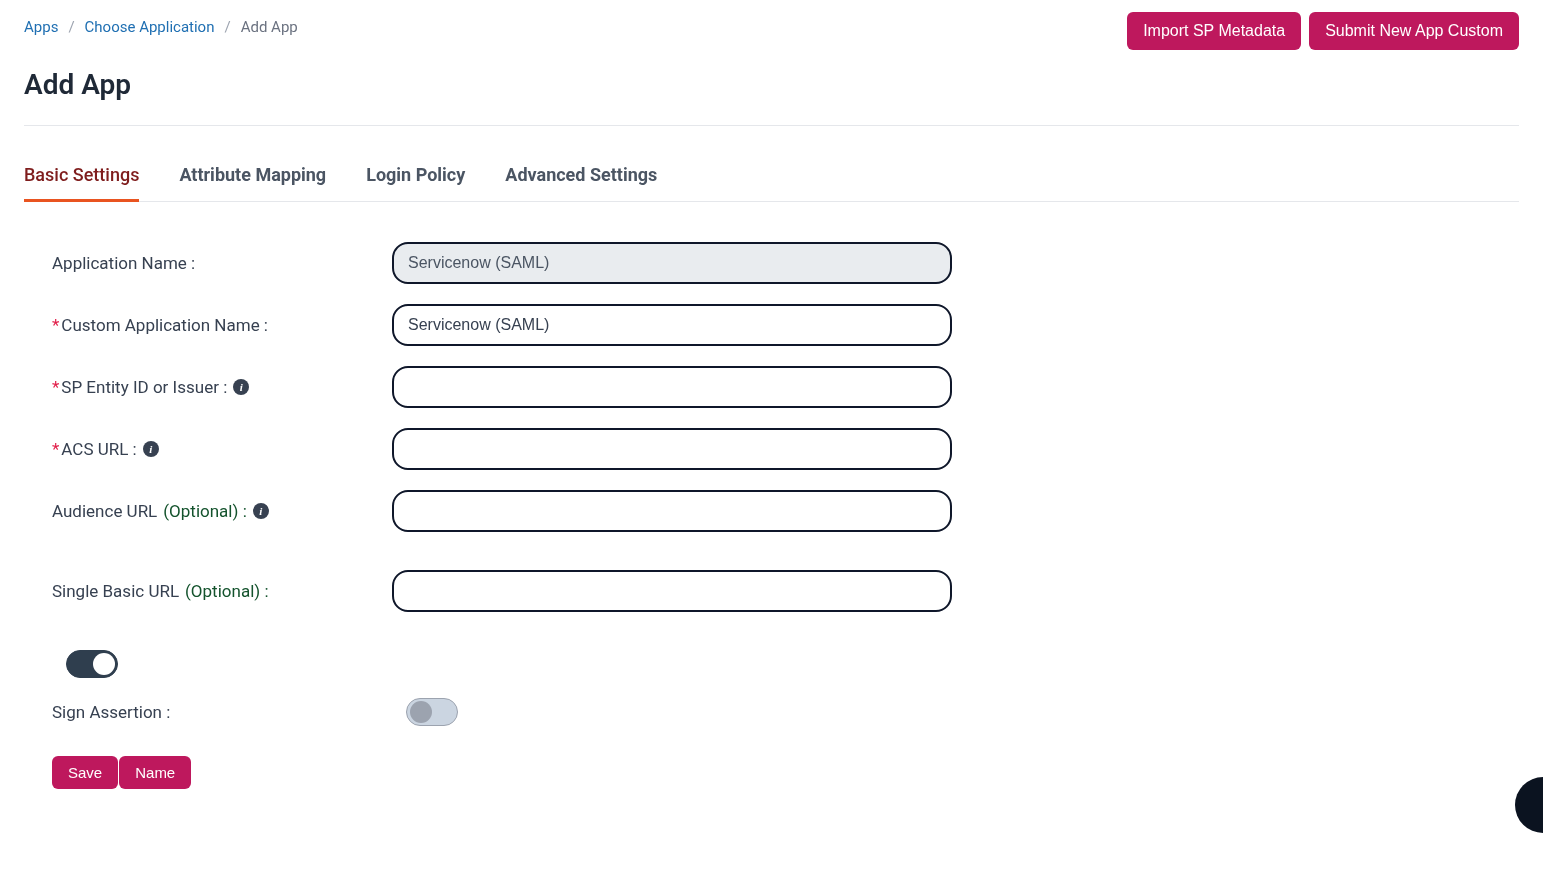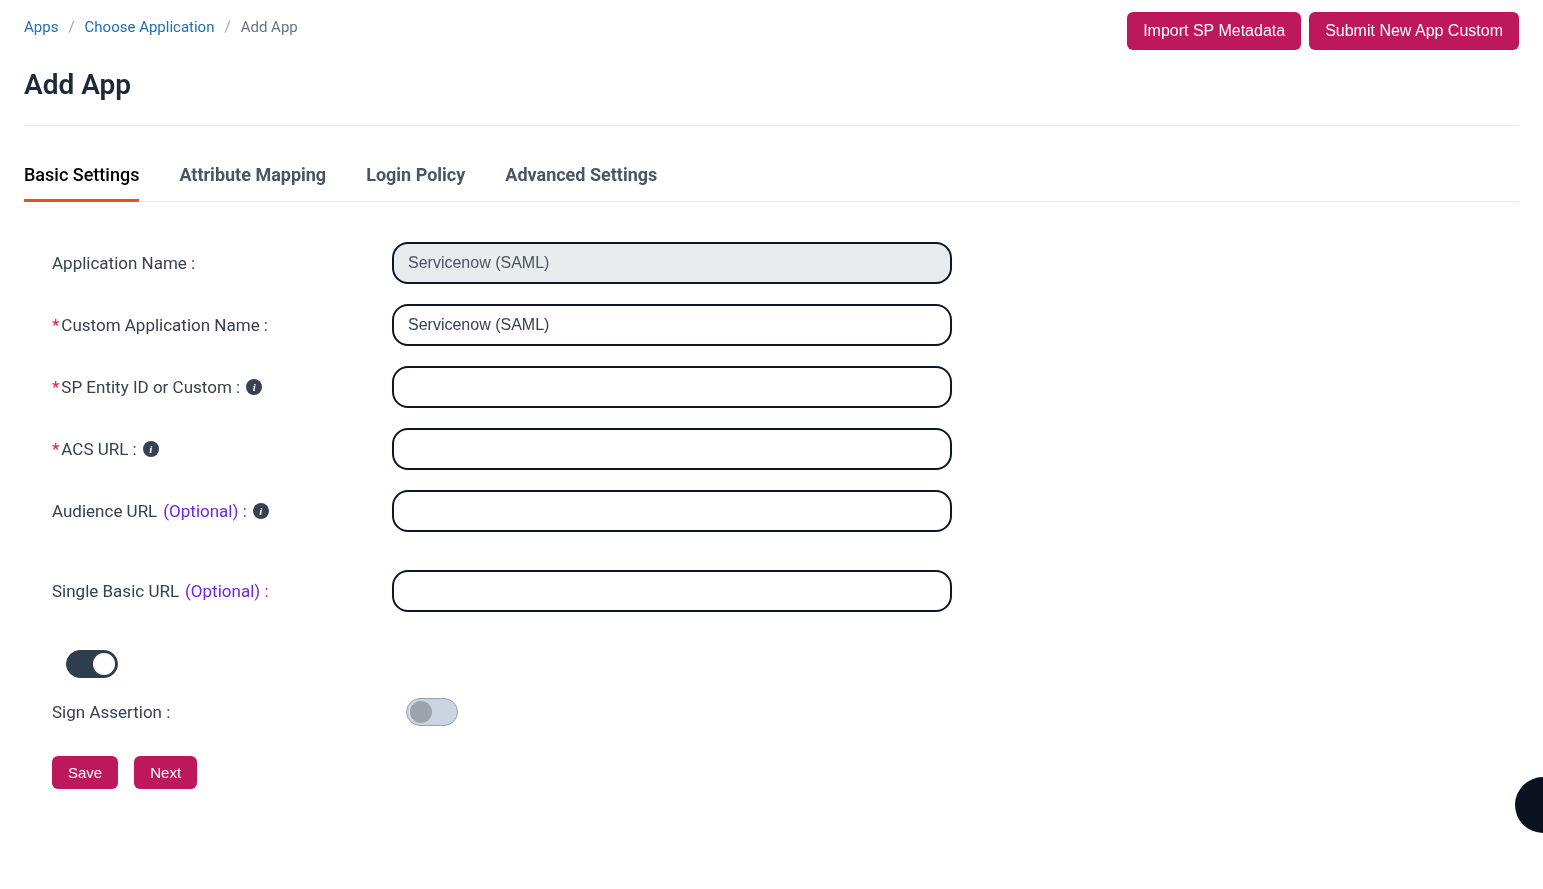--- a/index.html
+++ b/index.html
@@ -69,21 +69,21 @@
   .tab {
     padding: 0 0 14px 0;
     font-size: 18px;
     color: #4b5563;
     cursor: pointer;
     border-bottom: 3px solid transparent;
     margin-bottom: -1px;
     font-weight: bold;
   }
   .tab.active {
-    color: #000000;
+    color: #7f1d1d;
     border-bottom-color: #e95420;
     font-weight: 500;
   }
 
   
   .form-area {
     margin-top: 40px;
     margin-left: 28px;
     max-width: 960px;
   }
@@ -94,21 +94,21 @@
   .form-label {
     width: 340px;
     font-size: 17px;
     color: #374151;
     display: flex;
     align-items: center;
     gap: 6px;
     flex-wrap: wrap;
   }
   .form-label .req { color: #e11d48; margin-right: -4px; }
-  .form-label .optional { color: #6d28d9; }
+  .form-label .optional { color: #14532d; }
   .info-icon {
     display: inline-flex;
     align-items: center;
     justify-content: center;
     width: 16px;
     height: 16px;
     background: #374151;
     color: #fff;
     border-radius: 50%;
     font-size: 11px;
@@ -158,21 +158,21 @@
   }
   .toggle.on .knob {
     left: 26px;
     background: #fff;
   }
 
   .gap-row { height: 18px; }
 
   .actions {
     display: flex;
-    gap: 16px;
+    gap: 1px;
     margin-top: 30px;
   }
 
   
   .float-blob {
     position: fixed;
     right: -28px;
     bottom: 56px;
     width: 56px;
     height: 56px;
@@ -225,21 +225,21 @@
         <span>Custom Application Name :</span>
     </div>
     <div class="form-control-wrap">
       <input class="form-control" value="Servicenow (SAML)" style="">
     </div>
   </div>
 
   <div class="form-row">
     <div class="form-label">
       <span class="req">*</span>
-        <span>SP Entity ID or Custom :</span>
+        <span>SP Entity ID or Issuer :</span>
       <span class="info-icon">i</span>
     </div>
     <div class="form-control-wrap">
       <input class="form-control" value="" style="">
     </div>
   </div>
 
   <div class="form-row">
     <div class="form-label">
       <span class="req">*</span>
@@ -290,18 +290,18 @@
     </div>
     <div class="form-control-wrap" style="padding-left:14px;">
       <div class="toggle">
           <div class="knob"></div>
         </div>
     </div>
   </div>
 
   <div class="actions">
     <button class="btn btn-sm">Save</button>
-    <button class="btn btn-sm">Next</button>
+    <button class="btn btn-sm">Name</button>
   </div>
 
 </div>
 
 <div class="float-blob"></div>
 
 </body></html>

